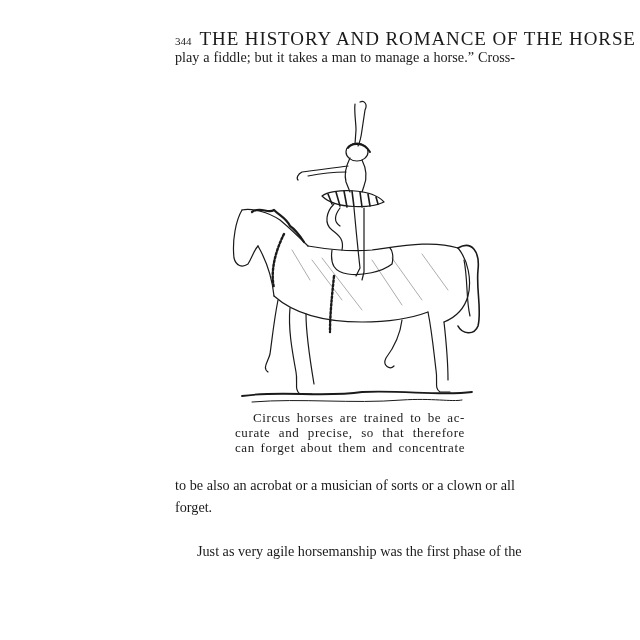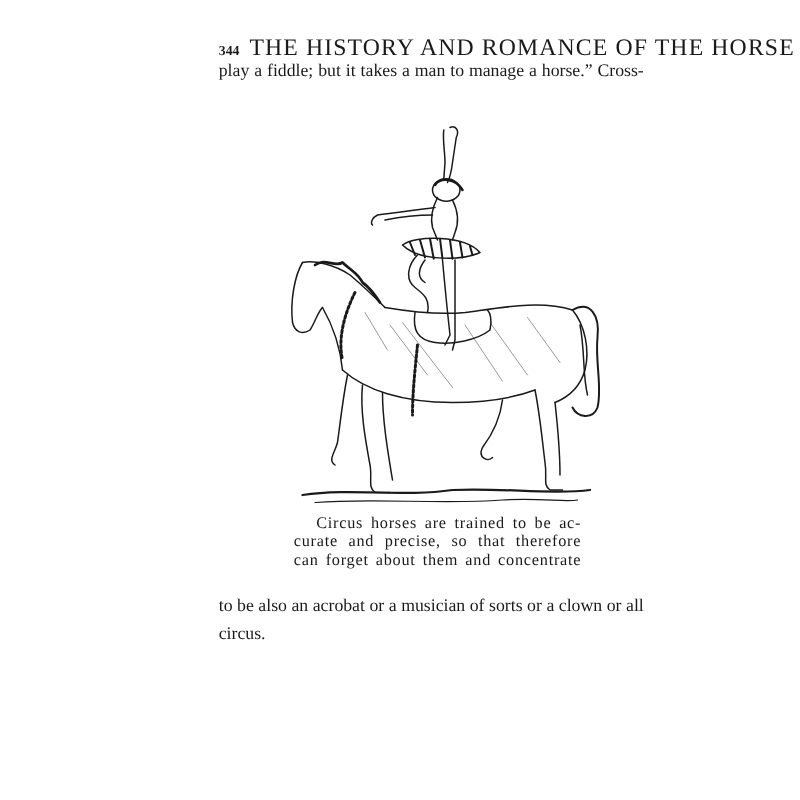--- a/index.html
+++ b/index.html
@@ -1,20 +1,20 @@
 <!DOCTYPE html>
 <html><head>
 <meta charset="utf-8">
 <style>
   html, body { margin:0; padding:0; background:#ffffff; }
   body { width:640px; height:640px; position:relative; overflow:hidden;
          font-family:"Liberation Serif","DejaVu Serif",serif; color:#1a1a1a; }
   .page { position:absolute; left:0; top:0; width:640px; height:640px; }
   .header { position:absolute; left:175px; top:28px; width:340px; white-space:nowrap; }
-  .pagenum { font-size:11px; letter-spacing:0px; vertical-align:baseline; margin-right:4px;font-weight:bold; }
+  .pagenum { font-size:11px; letter-spacing:0px; vertical-align:baseline; margin-right:4px; }
   .running { font-size:19px; letter-spacing:0.9px; }
   .para { position:absolute; left:175px; width:340px; font-size:14.2px; line-height:22px; }
   .para .line { display:block; white-space:nowrap; text-align:justify; text-align-last:justify; }
   .para .line.last { text-align-last:left; }
   .indent { padding-left:22px; }
   .p1 { top:46px; }
   .p2 { top:474px; }
   .p3 { top:518px; }
   .figure { position:absolute; left:222px; top:100px; width:260px; height:310px; }
   .caption { position:absolute; left:235px; top:410px; width:230px; 
@@ -101,17 +101,20 @@
   </div>
 
   <div class="caption">
     <span class="line first">Circus horses are trained to be ac-</span>
     <span class="line">curate and precise, so that therefore</span>
     <span class="line">can forget about them and concentrate</span>
   </div>
 
   <div class="para p2">
     <span class="line">to be also an acrobat or a musician of sorts or a clown or all</span>
-    <span class="line last">circus.</span>
+    <span class="line last">forget.</span>
   </div>
 
+  <div class="para p3" style="top:540px;">
+    <span class="line indent">Just as very agile horsemanship was the first phase of the</span>
+  </div>
 
 </div>
 
 </body></html>

